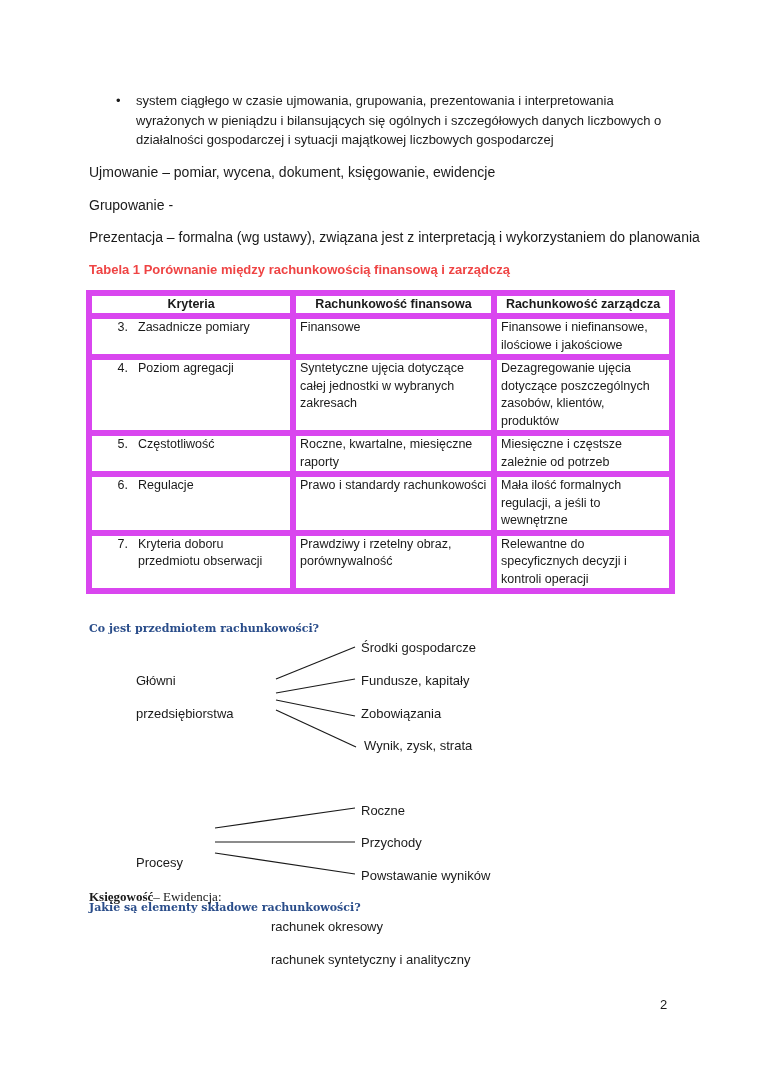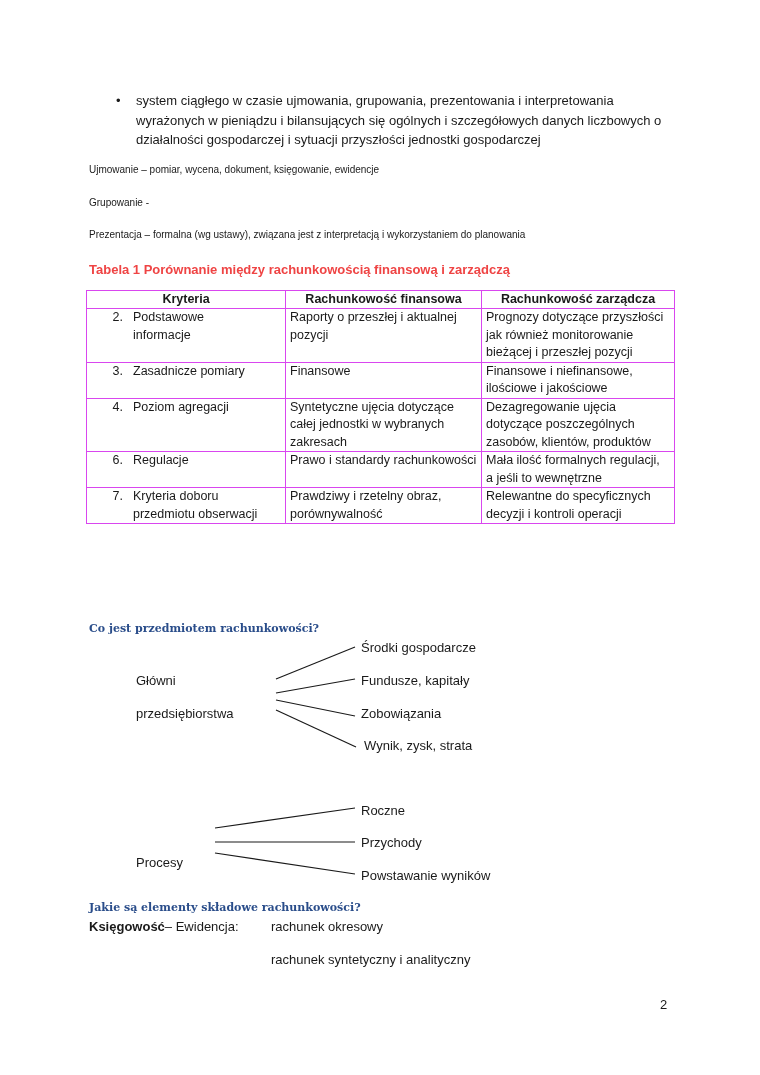--- a/index.html
+++ b/index.html
@@ -1,72 +1,72 @@
 <!DOCTYPE html>
 <html><head>
 <meta charset="utf-8">
 <style>
   html, body { margin: 0; padding: 0; background: #ffffff; }
   body { width: 760px; height: 1075px; position: relative; overflow: hidden;
          font-family: "Liberation Sans", sans-serif; color: #1a1a1a; font-size: 13px; }
   .bullet-block { position: absolute; left: 136px; top: 91px; width: 540px; line-height: 19.5px; font-size: 13px; }
   .bullet-dot { position: absolute; left: 116px; top: 93px; font-size: 13px; }
-  .para { position: absolute; left: 89px; font-size: 10px; }
+  .para { position: absolute; left: 89px; font-size: 14px; }
   .caption { position: absolute; left: 89px; top: 262px; font-size: 13px; font-weight: bold; color: #ef4444; }
   table.cmp { position: absolute; left: 86px; top: 290px; width: 589px; border-collapse: collapse; font-size: 12.5px; line-height: 17.5px; }
-  table.cmp th, table.cmp td { border: 1px solid #d946ef; vertical-align: top; padding: 0 4px; }
+  table.cmp th, table.cmp td { border: 6px solid #d946ef; vertical-align: top; padding: 0 4px; }
   table.cmp th { font-weight: bold; text-align: center; line-height: 17px; }
   table.cmp td.c1 { width: 190px; }
   table.cmp td.c2 { width: 187px; }
   table.cmp .num { display: inline-block; width: 24px; text-align: right; margin-right: 10px; vertical-align: top; margin-left: 8px; }
   table.cmp .crit { display: inline-block; vertical-align: top; width: 140px; white-space: normal; }
   .heading-serif { position: absolute; left: 89px; font-family: "DejaVu Serif", serif; font-weight: bold; color: #2a4d8a; font-size: 11px; }
   svg.lines { position: absolute; left: 0; top: 0; width: 760px; height: 1075px; pointer-events: none; }
   .node { position: absolute; font-size: 13px; white-space: nowrap; }
   .pageno { position: absolute; left: 660px; top: 997px; font-size: 13px; }
 </style>
 </head>
 <body>
 
 <span class="bullet-dot">•</span>
 <div class="bullet-block">
   <div>system ciągłego w czasie ujmowania, grupowania, prezentowania i interpretowania</div>
   <div>wyrażonych w pieniądzu i bilansujących się ogólnych i szczegółowych danych liczbowych o</div>
-  <div>działalności gospodarczej i sytuacji przyszłości jednostki gospodarczej</div>
+  <div>działalności gospodarczej i sytuacji majątkowej liczbowych gospodarczej</div>
 </div>
 
 <div class="para" style="top:164px;">Ujmowanie – pomiar, wycena, dokument, księgowanie, ewidencje</div>
 <div class="para" style="top:197px;">Grupowanie -</div>
 <div class="para" style="top:229px;">Prezentacja – formalna (wg ustawy), związana jest z interpretacją i wykorzystaniem do planowania</div>
 
 <div class="caption">Tabela 1 Porównanie między rachunkowością finansową i zarządczą</div>
 
 <table class="cmp">
   <thead>
     <tr>
       <th>Kryteria</th>
       <th>Rachunkowość finansowa</th>
       <th>Rachunkowość zarządcza</th>
     </tr>
   </thead>
   <tbody>
     <tr>
-      <td class="c1"><span class="num">2.</span><span class="crit" style="width:100px;">Podstawowe informacje</span></td>
-      <td class="c2">Raporty o przeszłej i aktualnej pozycji</td>
-      <td>Prognozy dotyczące przyszłości jak również monitorowanie bieżącej i przeszłej pozycji</td>
-    </tr>
-    <tr>
       <td class="c1"><span class="num">3.</span><span class="crit">Zasadnicze pomiary</span></td>
       <td class="c2">Finansowe</td>
       <td>Finansowe i niefinansowe, ilościowe i jakościowe</td>
     </tr>
     <tr>
       <td class="c1"><span class="num">4.</span><span class="crit">Poziom agregacji</span></td>
       <td class="c2">Syntetyczne ujęcia dotyczące całej jednostki w wybranych zakresach</td>
       <td>Dezagregowanie ujęcia dotyczące poszczególnych zasobów, klientów, produktów</td>
+    </tr>
+    <tr>
+      <td class="c1"><span class="num">5.</span><span class="crit">Częstotliwość</span></td>
+      <td class="c2">Roczne, kwartalne, miesięczne raporty</td>
+      <td>Miesięczne i częstsze zależnie od potrzeb</td>
     </tr>
     <tr>
       <td class="c1"><span class="num">6.</span><span class="crit">Regulacje</span></td>
       <td class="c2">Prawo i standardy rachunkowości</td>
       <td>Mała ilość formalnych regulacji, a jeśli to wewnętrzne</td>
     </tr>
     <tr>
       <td class="c1"><span class="num">7.</span><span class="crit">Kryteria doboru przedmiotu obserwacji</span></td>
       <td class="c2">Prawdziwy i rzetelny obraz, porównywalność</td>
       <td>Relewantne do specyficznych decyzji i kontroli operacji</td>
@@ -93,19 +93,19 @@
     <line x1="276" y1="693" x2="355" y2="679"></line>
     <line x1="276" y1="700" x2="355" y2="716"></line>
     <line x1="276" y1="710" x2="356" y2="747"></line>
     <line x1="215" y1="828" x2="355" y2="808"></line>
     <line x1="215" y1="842" x2="355" y2="842"></line>
     <line x1="215" y1="853" x2="355" y2="874"></line>
   </g>
 </svg>
 
 <div class="heading-serif" style="top:901px;">Jakie są elementy składowe rachunkowości?</div>
-<div class="node" style="left:89px; top:919px;">
+<div class="node" style="left:89px; top:889px;font-family:Liberation Serif, serif;">
   <b>Księgowość</b><span>– Ewidencja:</span>
 </div>
 <div class="node" style="left:271px; top:919px;">rachunek okresowy</div>
 <div class="node" style="left:271px; top:952px;">rachunek syntetyczny i analityczny</div>
 
 <div class="pageno">2</div>
 
 </body></html>

